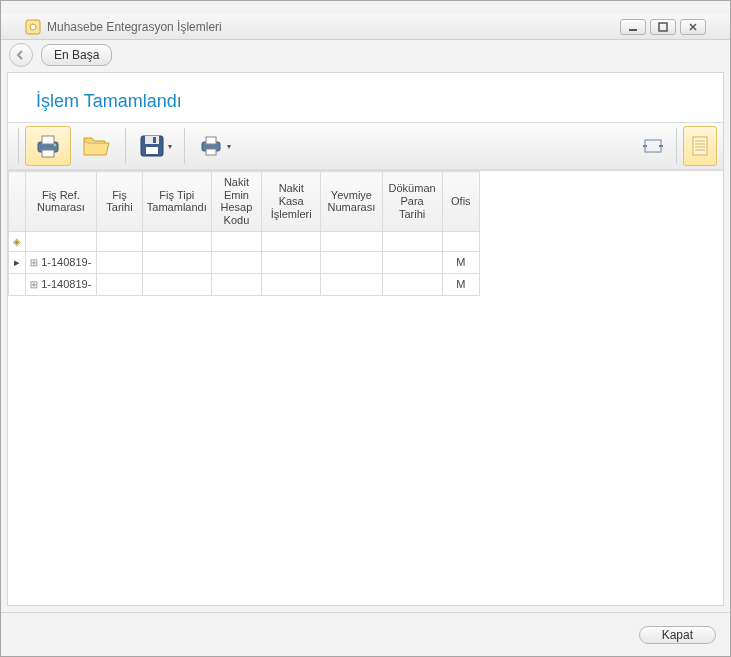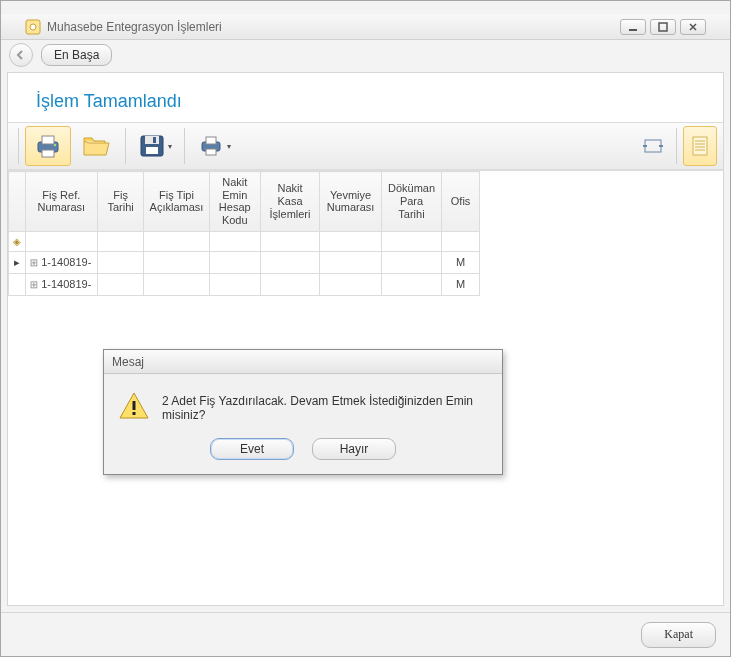--- a/index.html
+++ b/index.html
@@ -27,21 +27,21 @@
   .grid-wrap { flex:1; overflow:hidden; border-top:1px solid #dcdcdc; position:relative; }
   table.grid { border-collapse: collapse; width: 472px; }
   table.grid th, table.grid td { border: 1px solid #dcdcdc; background:#fff; font-size:11px; color:#444; text-align:center; vertical-align:middle; }
   table.grid th { background: linear-gradient(#fafafa,#efefef); font-weight:normal; padding:4px 4px; line-height:1.15; height:48px; }
   table.grid td { height:22px; padding: 0 4px; }
   table.grid tr.filter td { height:20px; }
   .row-indicator { width:14px; }
   .expand { color:#888; font-size:10px; }
   .key-icon { color:#b38f2a; font-size:10px; }
   .footer { height: 44px; border-top:1px solid #d6d6d6; background:#f3f3f3; display:flex; align-items:center; justify-content:flex-end; padding: 0 14px; }
-  .footer .btn { height:26px; padding:0 22px;font-family:Liberation Serif, serif; }
+  .footer .btn { height:18px; padding:0 22px; }
   
   .dialog { position:absolute; left:95px; top:276px; width:400px; border:1px solid #8a8a8a; background:#f1f1f1; box-shadow: 2px 3px 6px rgba(0,0,0,.25); }
   .dialog .dlg-title { height:24px; background:linear-gradient(#fbfbfb,#e5e5e5); border-bottom:1px solid #c8c8c8; display:flex; align-items:center; padding:0 8px; color:#555; }
   .dialog .dlg-body { padding: 16px 14px 10px 14px; display:flex; gap:12px; align-items:flex-start; }
   .warn { width:32px; height:32px; }
   .dlg-text { font-size:12px; color:#333; padding-top:4px; }
   .dlg-buttons { display:flex; gap:18px; justify-content:center; padding: 6px 0 14px 0; }
   .dlg-buttons .btn { width:84px; }
   svg { display:block; }
 </style>
@@ -146,21 +146,21 @@
       </div>
     </div>
 
     <div class="grid-wrap">
       <table class="grid">
         <thead>
           <tr>
             <th class="row-indicator"></th>
             <th style="width:86px">Fiş Ref. Numarası</th>
             <th style="width:56px">Fiş Tarihi</th>
-            <th style="width:68px">Fiş Tipi Açıklaması</th>
+            <th style="width:68px">Fiş Tipi Tamamlandı</th>
             <th style="width:60px">Nakit Emin Hesap Kodu</th>
             <th style="width:68px">Nakit Kasa İşlemleri</th>
             <th style="width:66px">Yevmiye Numarası</th>
             <th style="width:64px">Döküman Para Tarihi</th>
             <th style="width:46px">Ofis</th>
           </tr>
           <tr class="filter">
             <td><span class="key-icon">◈</span></td>
             <td></td>
             <td></td>
@@ -192,37 +192,20 @@
               <td></td>
               <td></td>
               <td></td>
               <td></td>
             <td>M</td>
           </tr>
         </tbody>
       </table>
     </div>
 
-    <div class="dialog">
-      <div class="dlg-title">Mesaj</div>
-      <div class="dlg-body">
-        <div class="warn">
-          <svg width="32" height="32" viewBox="0 0 32 32">
-            <path d="M16 3 L30 28 L2 28 Z" fill="#ffe066" stroke="#b8902a" stroke-width="1"></path>
-            <rect x="14.5" y="11" width="3" height="9" fill="#222"></rect>
-            <rect x="14.5" y="22" width="3" height="3" fill="#222"></rect>
-          </svg>
-        </div>
-        <div class="dlg-text">2 Adet Fiş Yazdırılacak. Devam Etmek İstediğinizden Emin misiniz?</div>
-      </div>
-      <div class="dlg-buttons">
-        <div class="btn primary">Evet</div>
-        <div class="btn">Hayır</div>
-      </div>
-    </div>
 
   </div>
 
   <div class="footer">
     <div class="btn">Kapat</div>
   </div>
 
 </div>
 
 </body></html>

